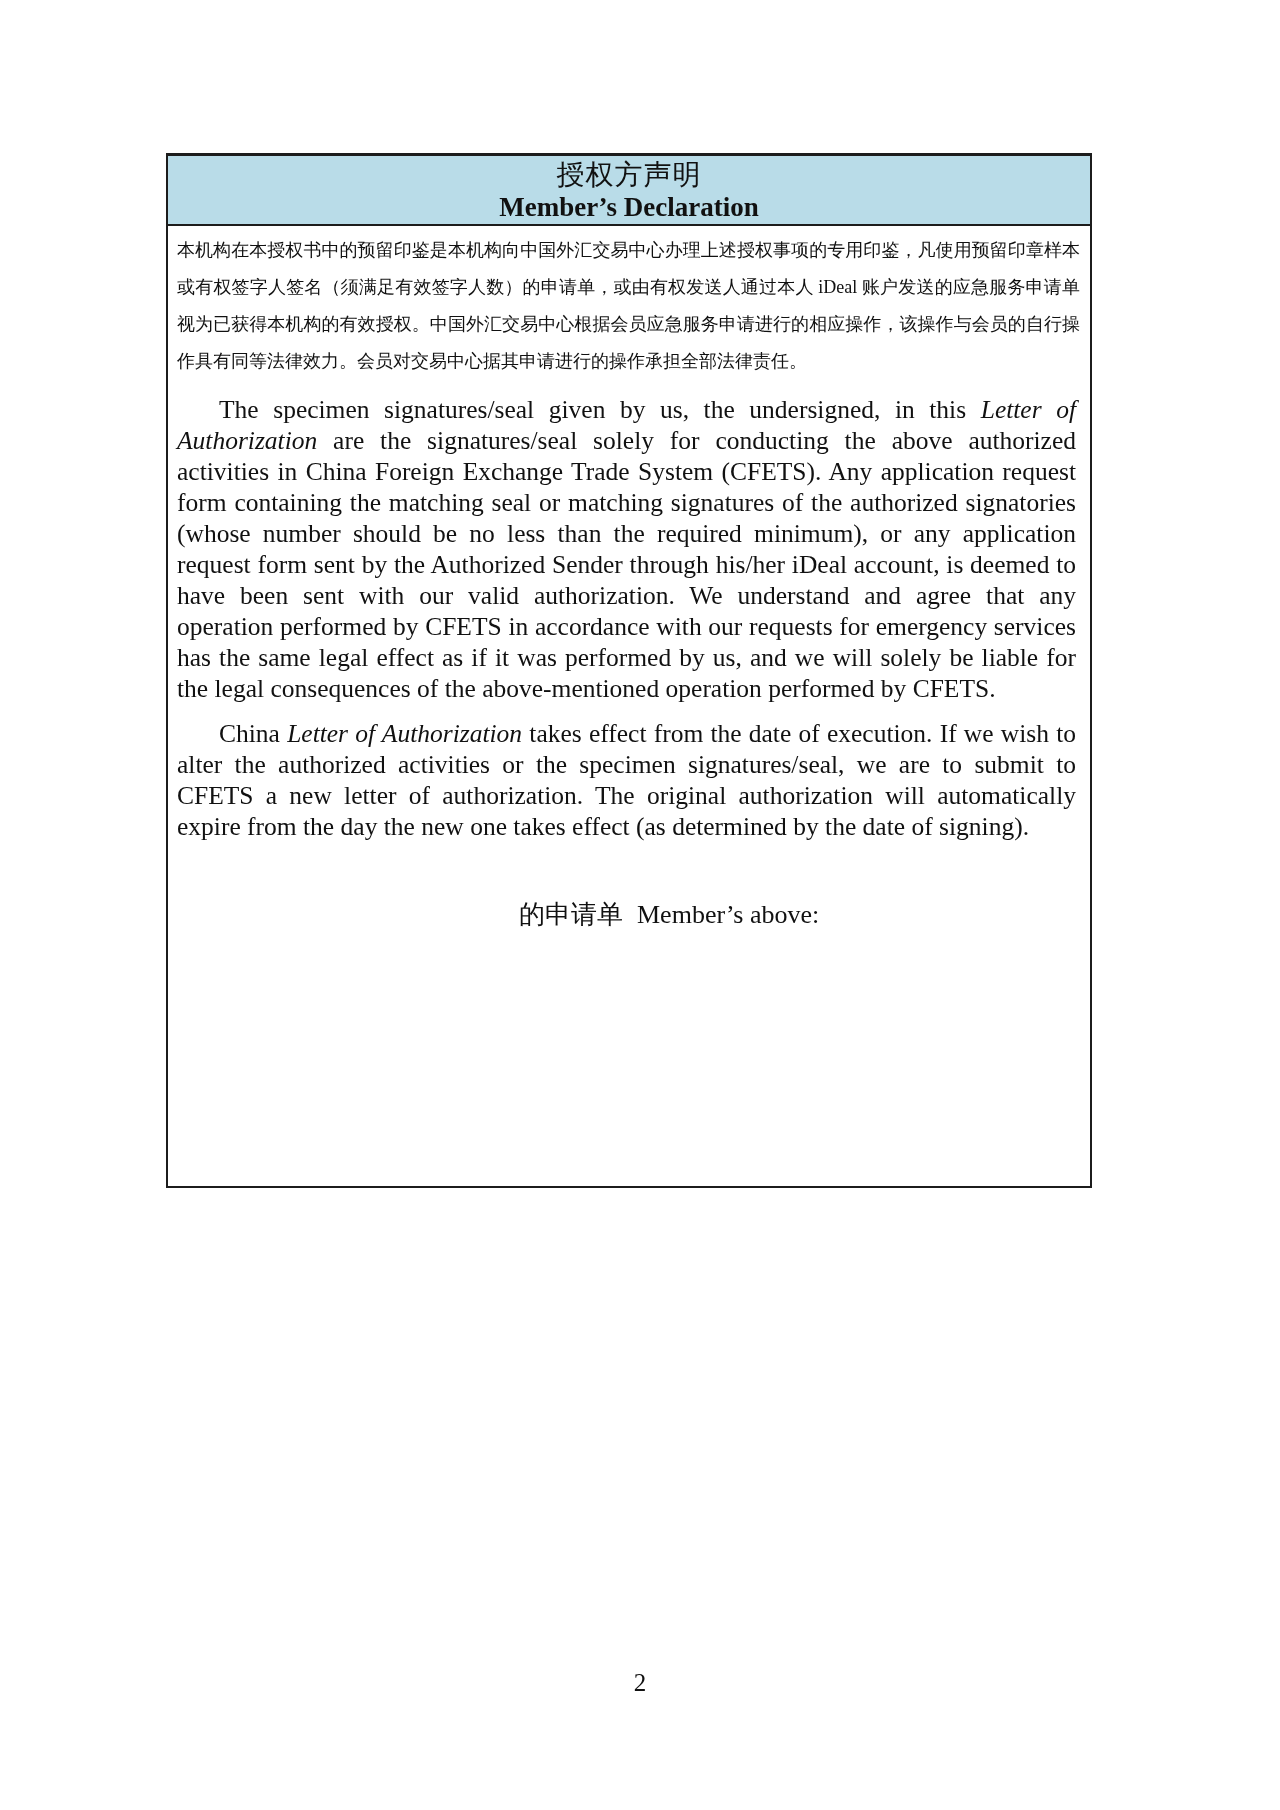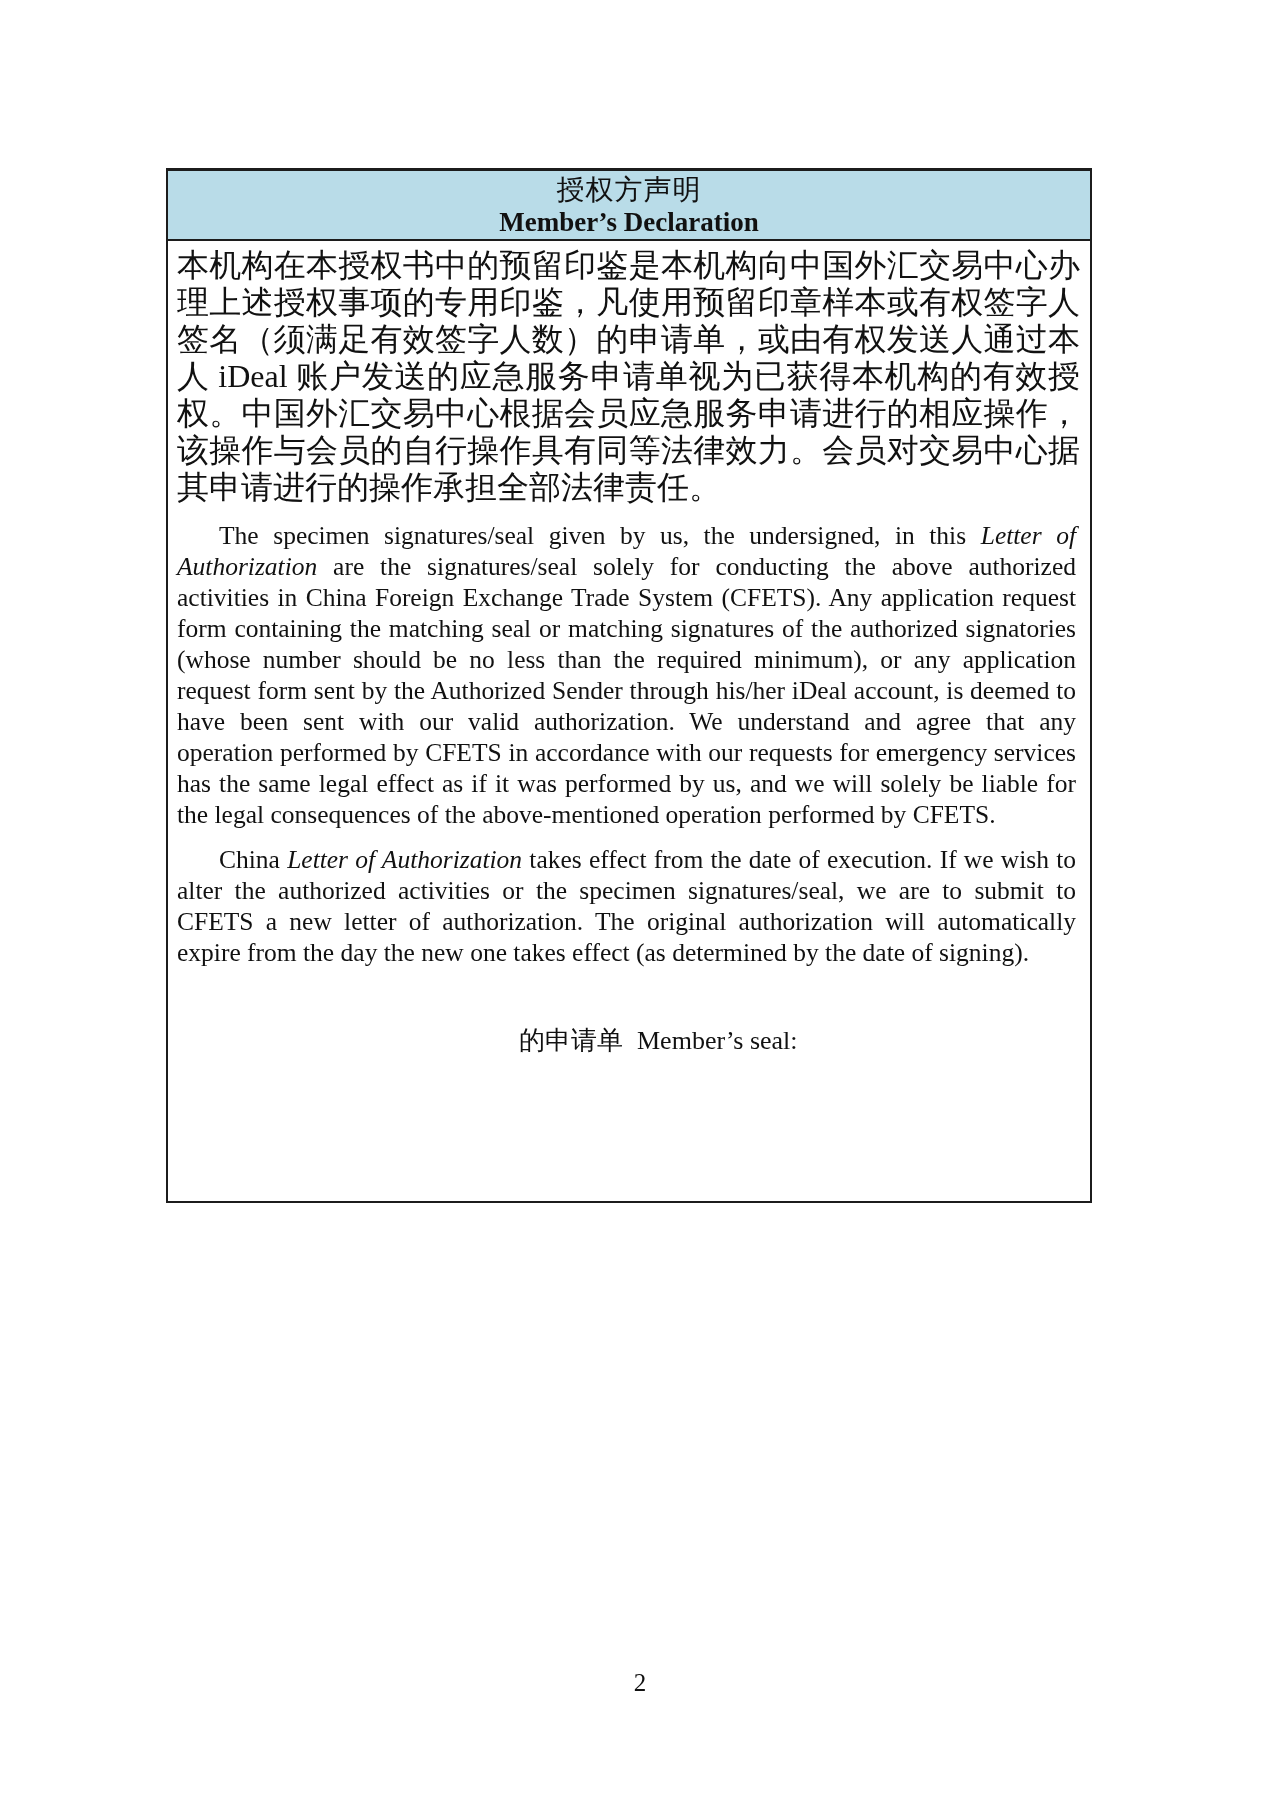--- a/index.html
+++ b/index.html
@@ -10,21 +10,21 @@
   body {
     width: 1280px;
     height: 1810px;
     position: relative;
     font-family: "Liberation Serif", "DejaVu Serif", serif;
     color: #111111;
   }
   .doc-table {
     position: absolute;
     left: 166px;
-    top: 168px;
+    top: 153px;
     width: 926px;
     box-sizing: border-box;
     border: 2px solid #1c1c1c;
     border-top-width: 3px;
   }
   .cell {
     box-sizing: border-box;
   }
   .cell.header {
     height: 70px;
@@ -46,21 +46,21 @@
     font-weight: bold;
     text-align: right;
   }
   .cell.body {
     height: 960px;
     padding: 6px 10px 0 9px;
     overflow: hidden;
   }
   p.zh {
     margin: 0;
-    font-size: 32px;
+    font-size: 18px;
     line-height: 37px;
     text-align: justify;
     text-justify: inter-ideograph;
   }
   p.zh.indent {
     text-indent: 1.6em;
   }
   p.zh.gap {
     margin-top: 44px;
   }
@@ -105,20 +105,20 @@
   <div class="cell body">
 
     <p class="zh">本机构在本授权书中的预留印鉴是本机构向中国外汇交易中心办理上述授权事项的专用印鉴，凡使用预留印章样本或有权签字人签名（须满足有效签字人数）的申请单，或由有权发送人通过本人 iDeal 账户发送的应急服务申请单视为已获得本机构的有效授权。中国外汇交易中心根据会员应急服务申请进行的相应操作，该操作与会员的自行操作具有同等法律效力。会员对交易中心据其申请进行的操作承担全部法律责任。</p>
 
 
     <p class="en"><span>The specimen signatures/seal given by us, the undersigned, in this </span><i>Letter of Authorization</i><span> are the signatures/seal solely for conducting the above authorized activities in China Foreign Exchange Trade System (CFETS). Any application request form containing the matching seal or matching signatures of the authorized signatories (whose number should be no less than the required minimum), or any application request form sent by the Authorized Sender through his/her iDeal account, is deemed to have been sent with our valid authorization. We understand and agree that any operation performed by CFETS in accordance with our requests for emergency services has the same legal effect as if it was performed by us, and we will solely be liable for the legal consequences of the above-mentioned operation performed by CFETS.</span></p>
 
     <p class="en"><span>China </span><i>Letter of Authorization</i><span> takes effect from the date of execution. If we wish to alter the authorized activities or the specimen signatures/seal, we are to submit to CFETS a new letter of authorization. The original authorization will automatically expire from the day the new one takes effect (as determined by the date of signing).</span></p>
 
     <div class="seal-block">
-      <p class="seal-line"><span>的申请单</span><span class="en-part">Member’s seal:</span></p>
+      <p class="seal-line"><span>的申请单</span><span class="en-part">Member’s above:</span></p>
 
     </div>
 
   </div>
 </div>
 
 <div class="page-number">2</div>
 
 </body></html>

